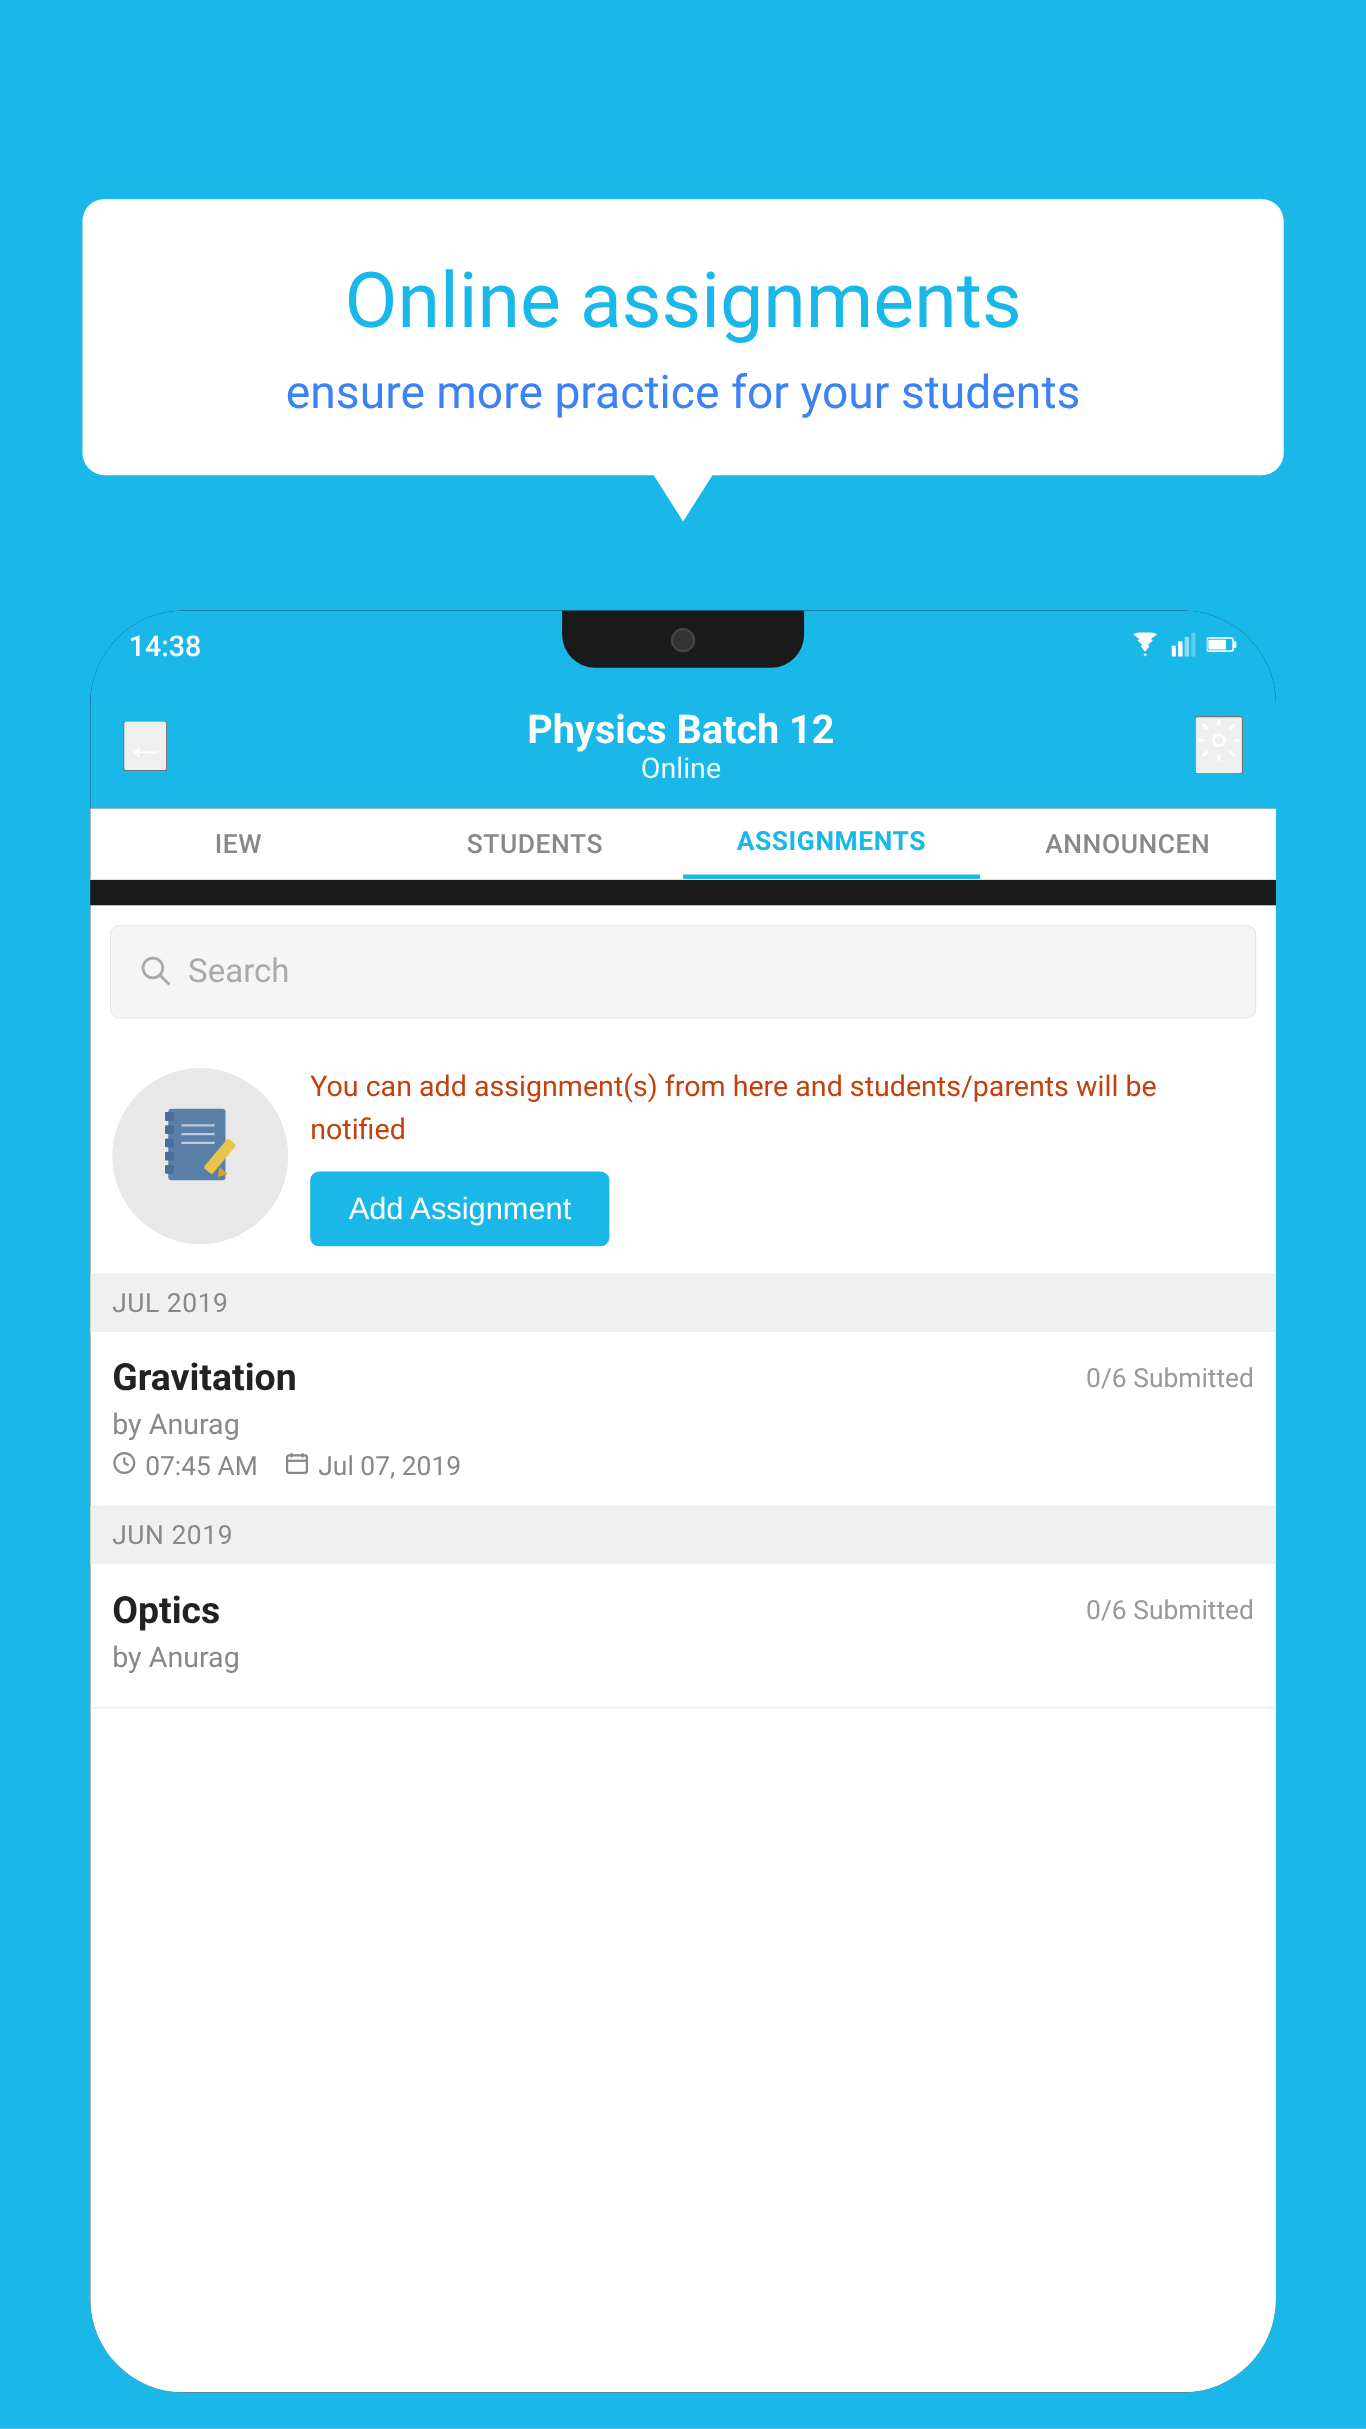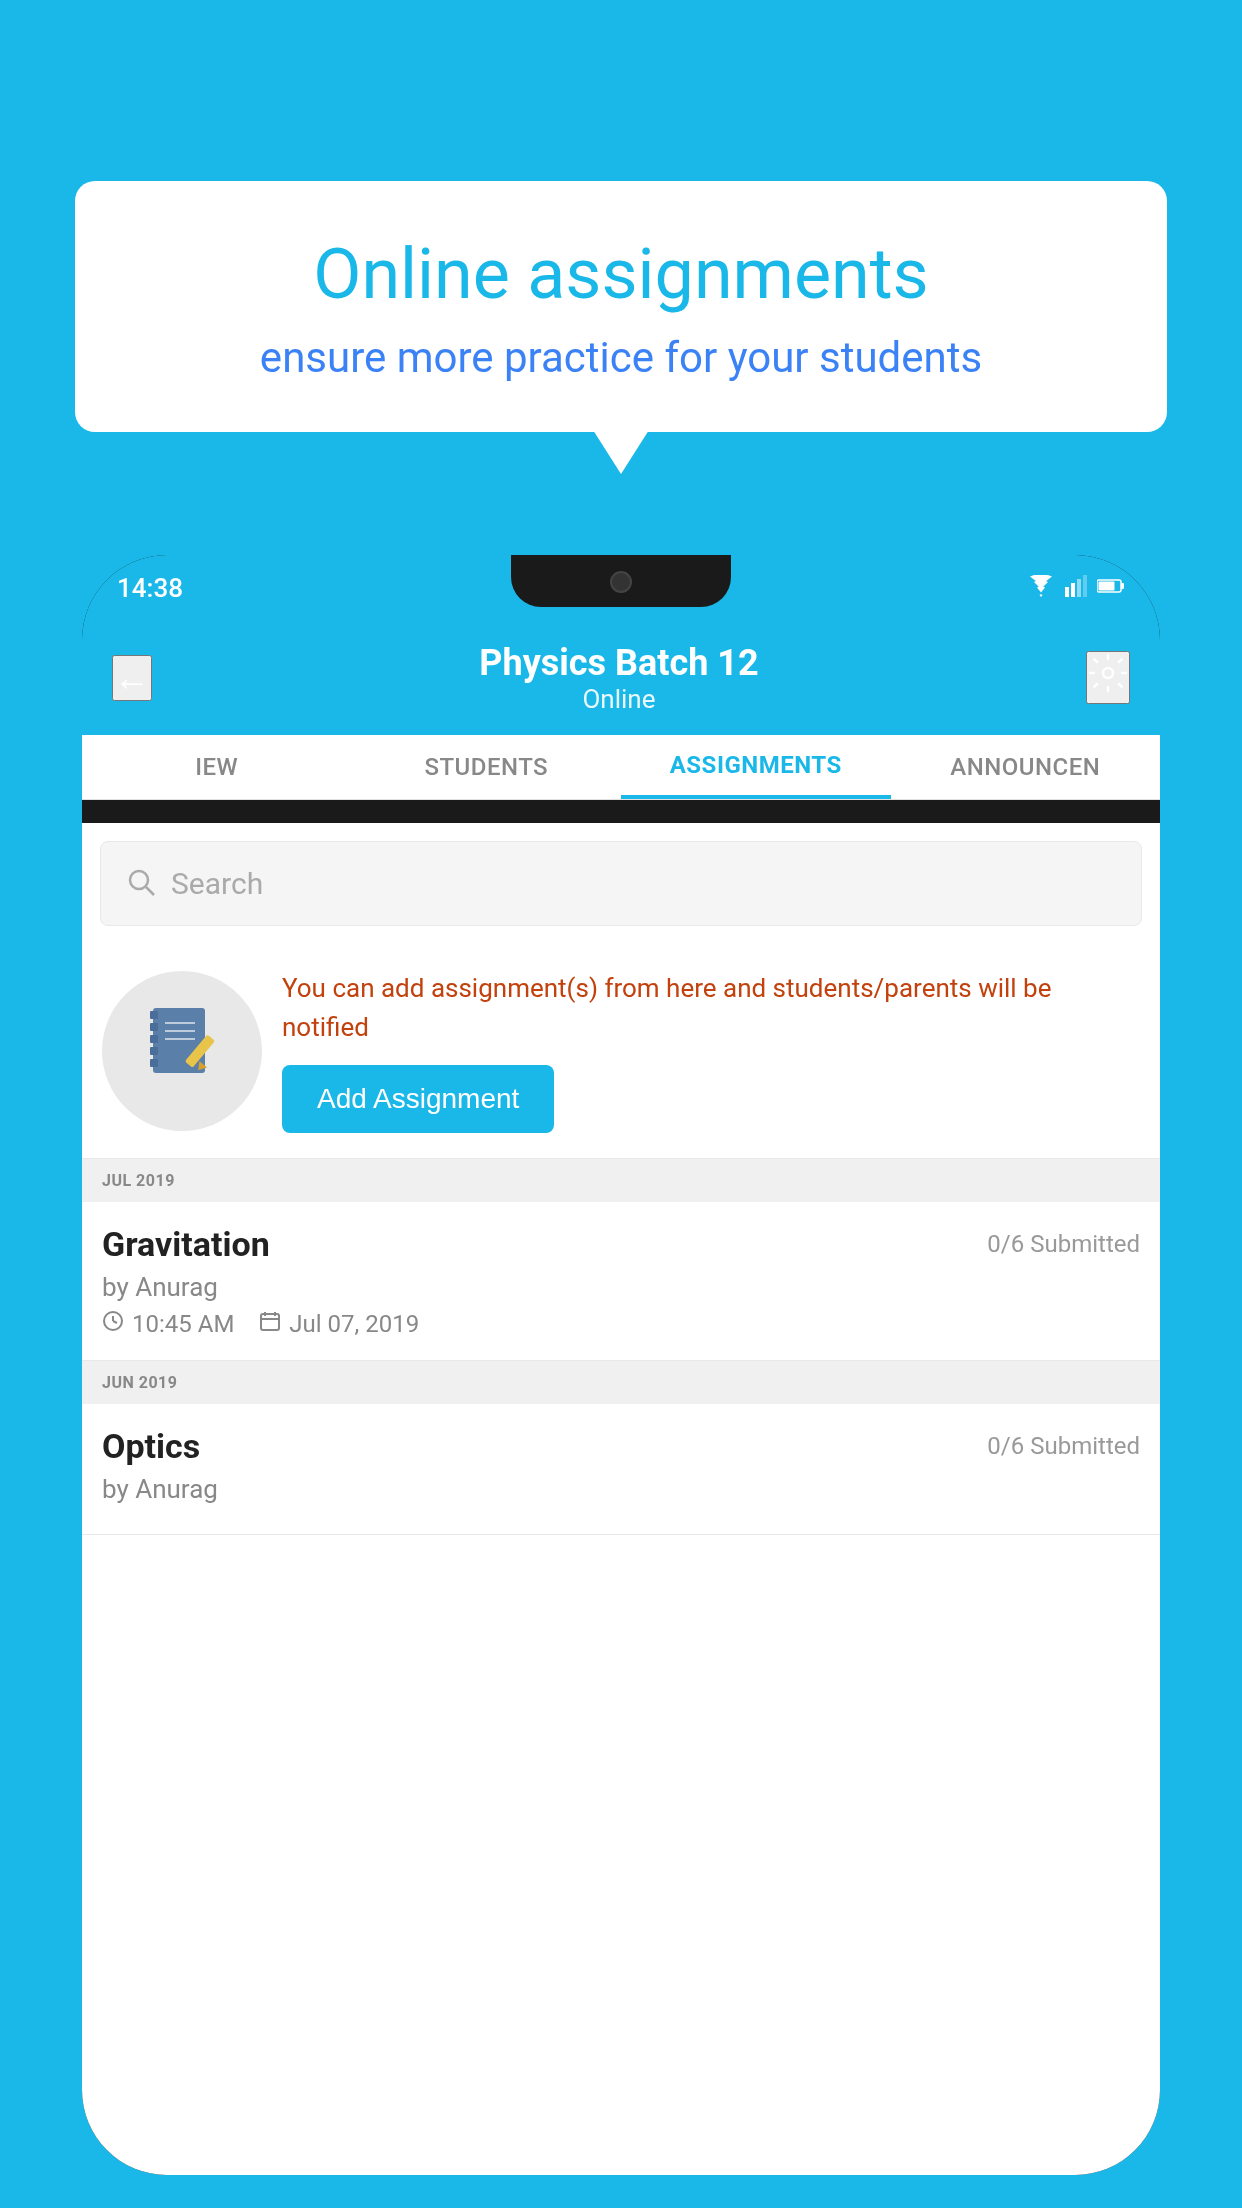--- a/index.html
+++ b/index.html
@@ -268,22 +268,22 @@
       font-size: 28px;
       font-weight: 500;
       cursor: pointer;
     }
 
     
     .section-header {
       background: #f0f0f0;
       padding: 12px 20px;
       color: #888;
-      font-size: 16px;
-      font-weight: 700;
+      font-size: 24px;
+      font-weight: 400;
       letter-spacing: 0.5px;
     }
 
     
     .assignment-item {
       padding: 22px 20px;
       border-bottom: 1px solid #e8e8e8;
     }
 
     .assignment-top-row {
@@ -436,21 +436,21 @@
       <div class="assignment-by">by Anurag</div>
       <div class="assignment-meta">
         <div class="meta-item">
           <span>
             <svg width="22" height="22" viewBox="0 0 22 22" fill="none" stroke="#888" stroke-width="2">
               <circle cx="11" cy="11" r="9"></circle>
               <line x1="11" y1="6" x2="11" y2="11"></line>
               <line x1="11" y1="11" x2="15" y2="13"></line>
             </svg>
           </span>
-          <span>10:45 AM</span>
+          <span>07:45 AM</span>
         </div>
         <div class="meta-item">
           <span>
             <svg width="22" height="22" viewBox="0 0 22 22" fill="none" stroke="#888" stroke-width="2">
               <rect x="2" y="4" width="18" height="16" rx="2"></rect>
               <line x1="6" y1="2" x2="6" y2="6"></line>
               <line x1="16" y1="2" x2="16" y2="6"></line>
               <line x1="2" y1="9" x2="20" y2="9"></line>
             </svg>
           </span>

